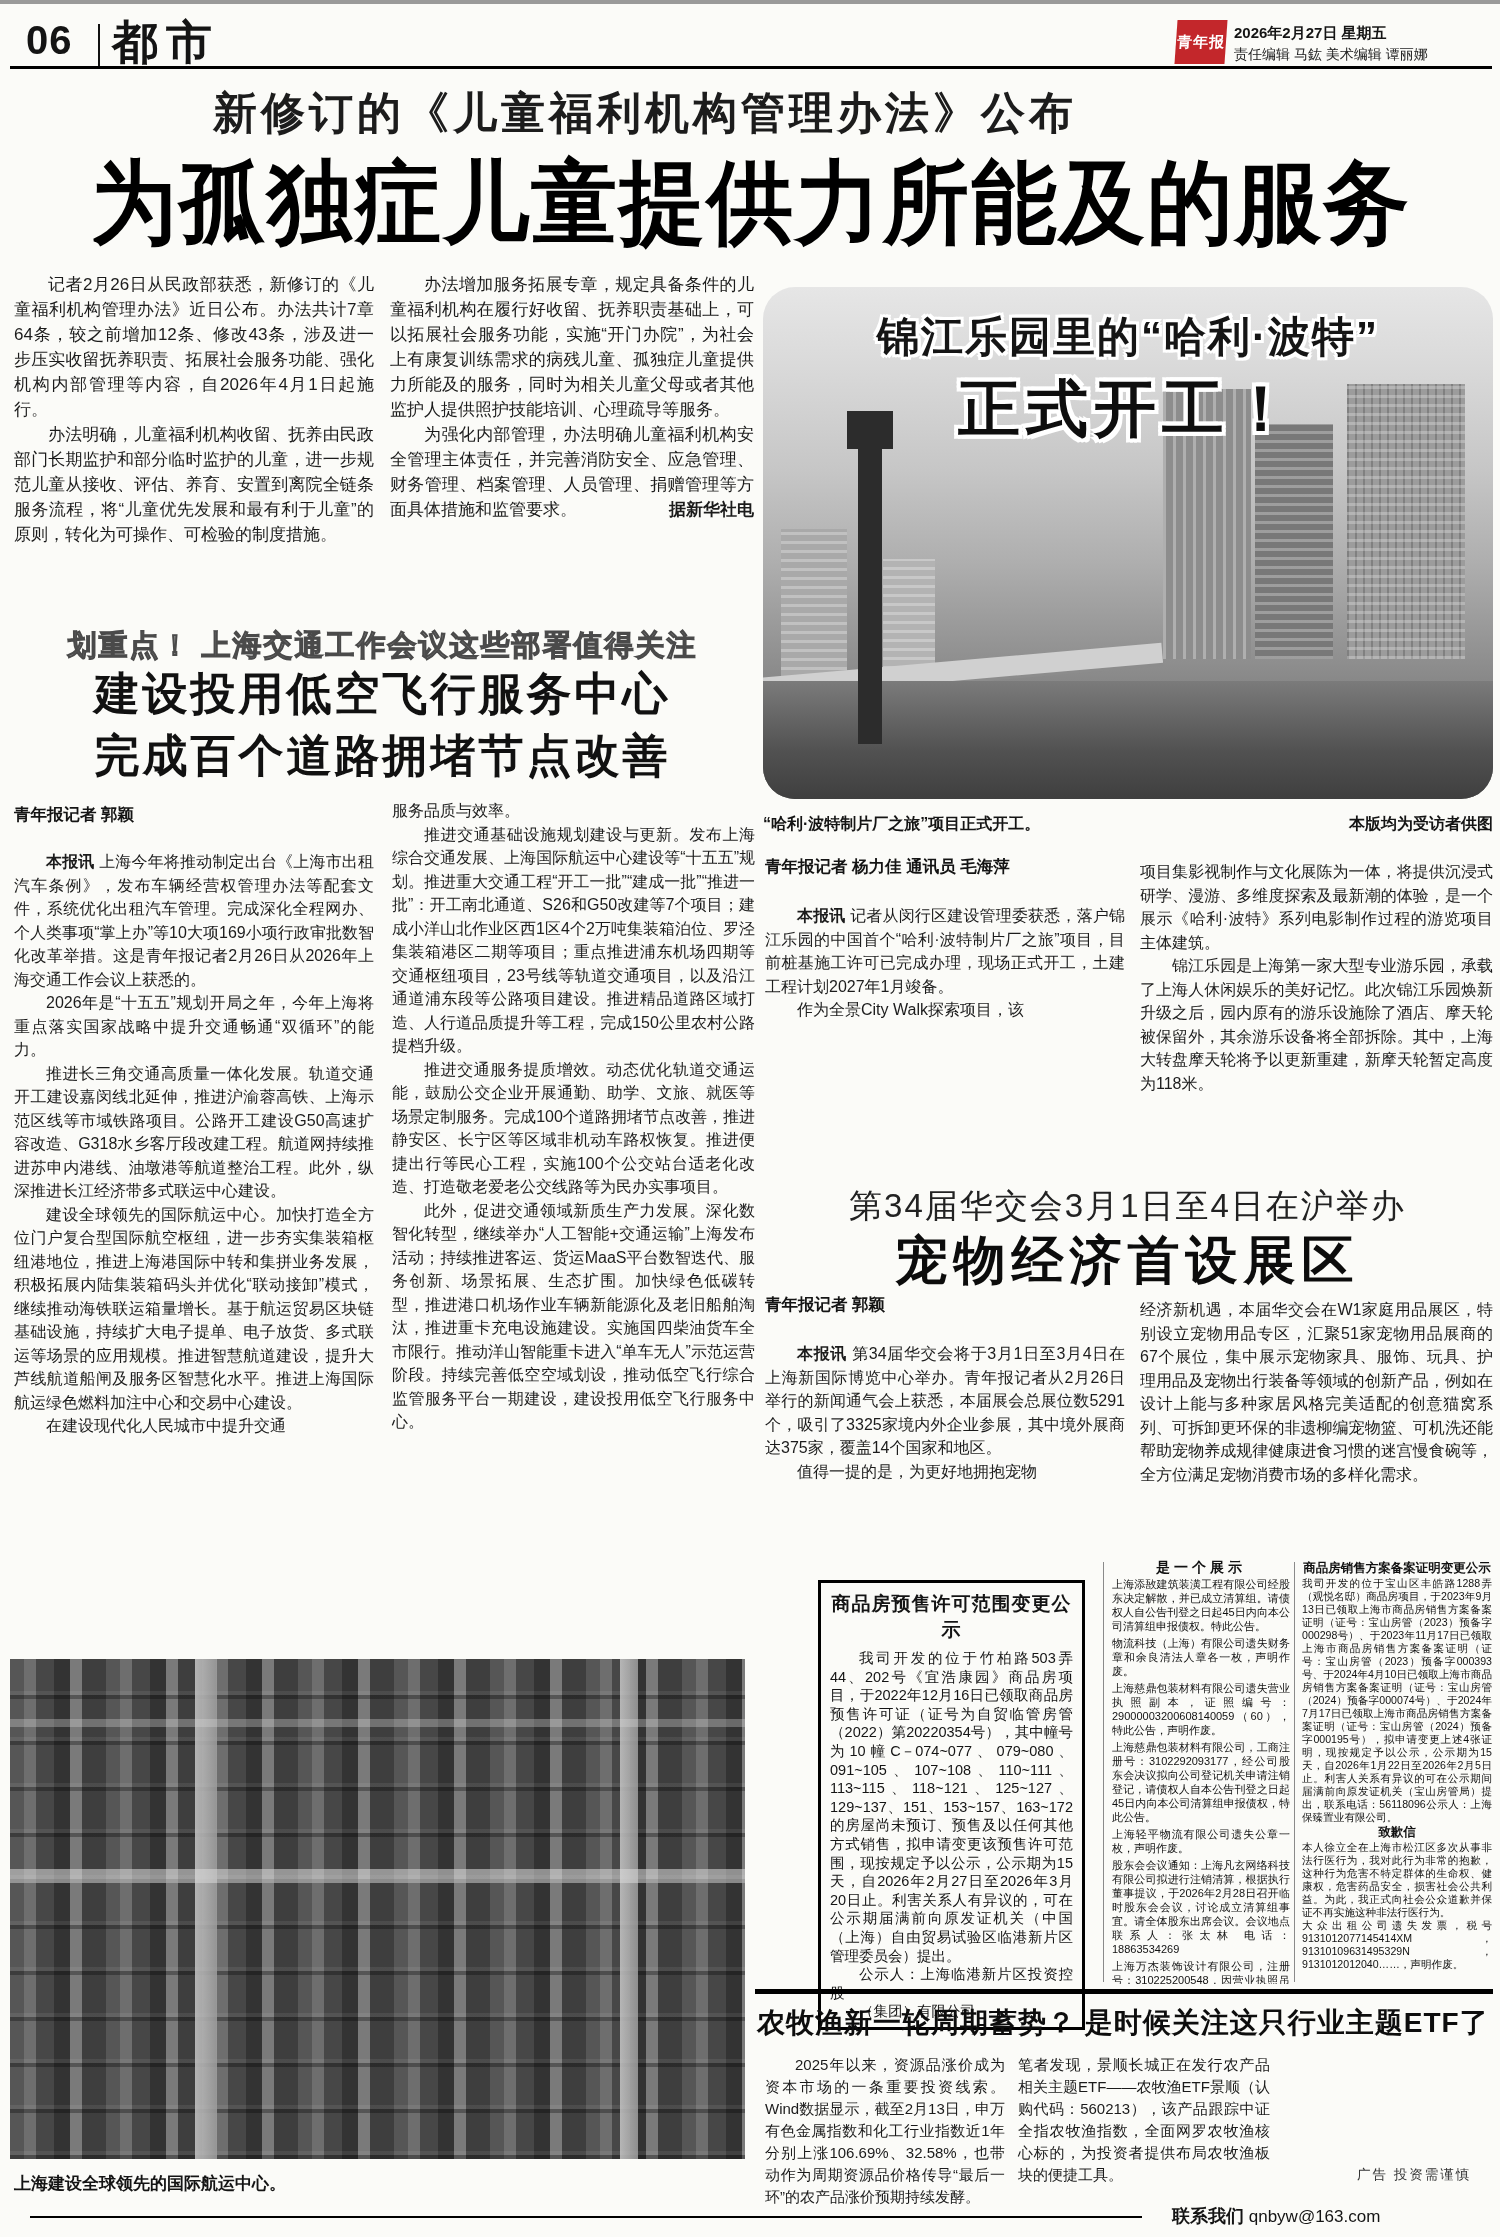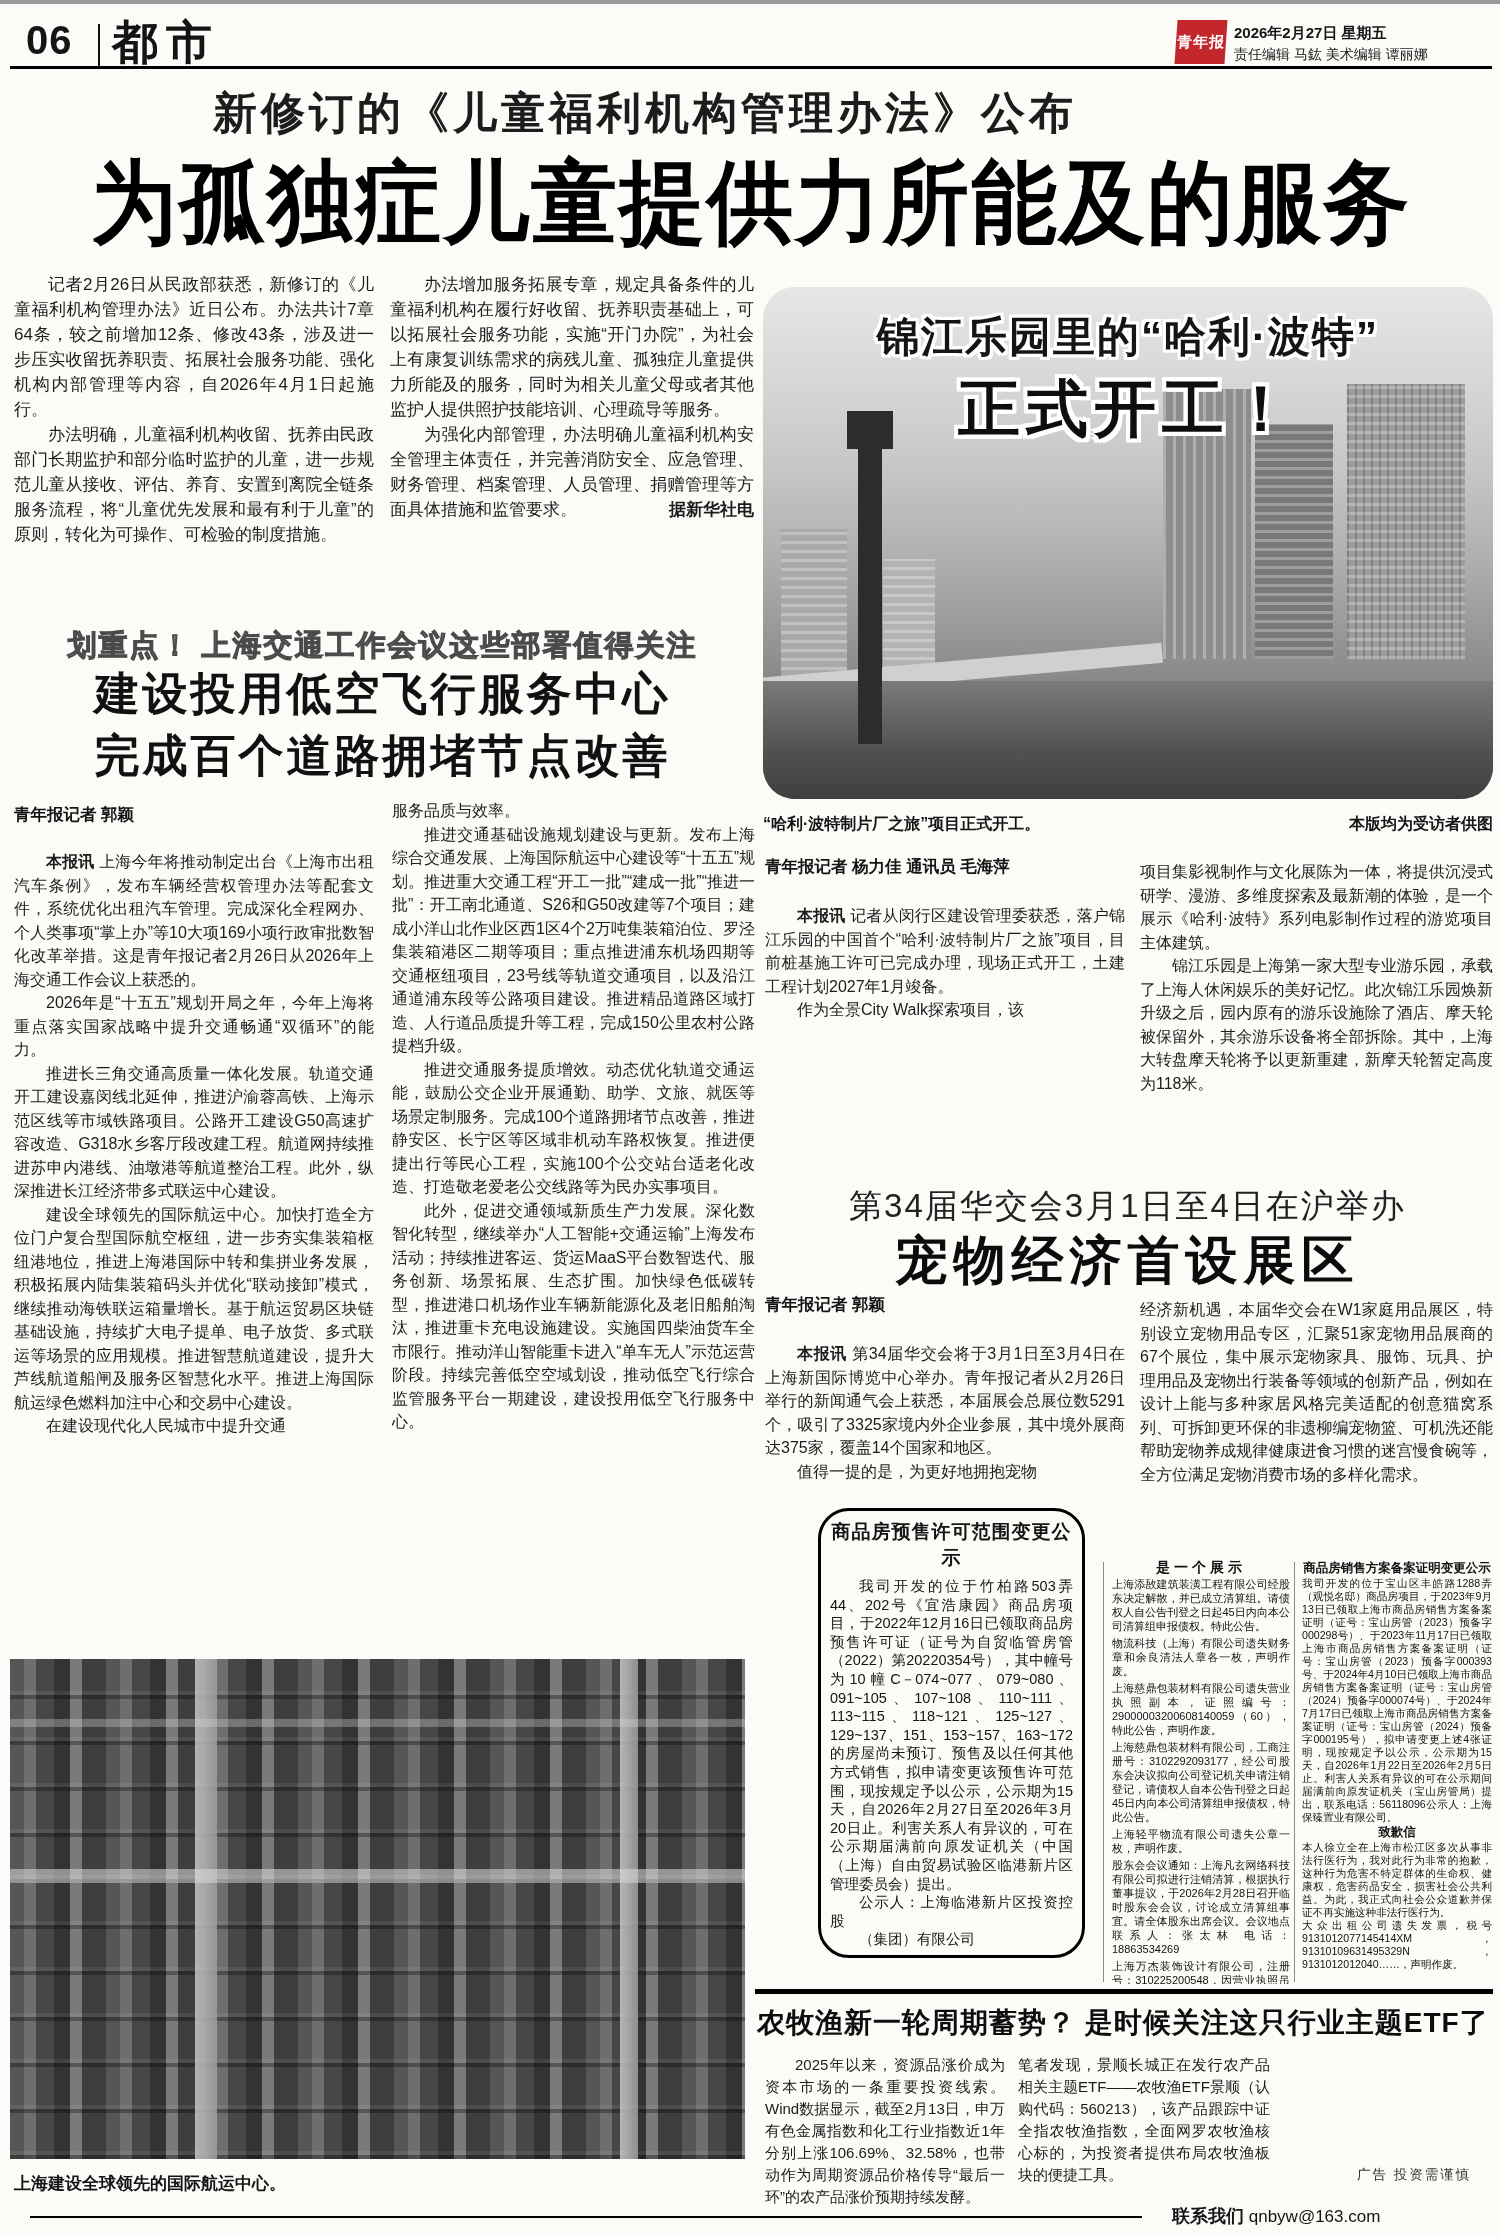--- a/index.html
+++ b/index.html
@@ -179,21 +179,21 @@
   </div>
 
   <div class="abs photo-port" style="left:10px;top:1655px;width:735px;height:500px;">
     <div class="crane" style="left:185px;"></div>
     <div class="crane" style="left:610px;width:18px;"></div>
     <div class="port-band" style="top:210px;"></div>
     <div class="port-band" style="top:60px;height:8px;opacity:.6;"></div>
   </div>
   <div class="abs port-cap" style="left:14px;top:2168px;">上海建设全球领先的国际航运中心。</div>
 
-  <div class="abs psbox" style="left:818px;top:1504px;width:243px;border-radius:31px;">
+  <div class="abs psbox" style="left:818px;top:1576px;width:243px;">
     <div class="psbox-title">商品房预售许可范围变更公示</div>
     <div class="psbox-body">
       <p>我司开发的位于竹柏路503弄44、202号《宜浩康园》商品房项目，于2022年12月16日已领取商品房预售许可证（证号为自贸临管房管（2022）第20220354号），其中幢号为10幢C－074~077、079~080、091~105、107~108、110~111、113~115、118~121、125~127、129~137、151、153~157、163~172的房屋尚未预订、预售及以任何其他方式销售，拟申请变更该预售许可范围，现按规定予以公示，公示期为15天，自2026年2月27日至2026年3月20日止。利害关系人有异议的，可在公示期届满前向原发证机关（中国（上海）自由贸易试验区临港新片区管理委员会）提出。</p>
       <p class="psbox-sign">公示人：上海临港新片区投资控股</p>
       <p class="psbox-sign2">（集团）有限公司</p>
     </div>
   </div>
 
   <div class="abs vline" style="left:1103px;top:1558px;height:420px;"></div>
   <div class="abs vline" style="left:1294px;top:1558px;height:420px;"></div>

